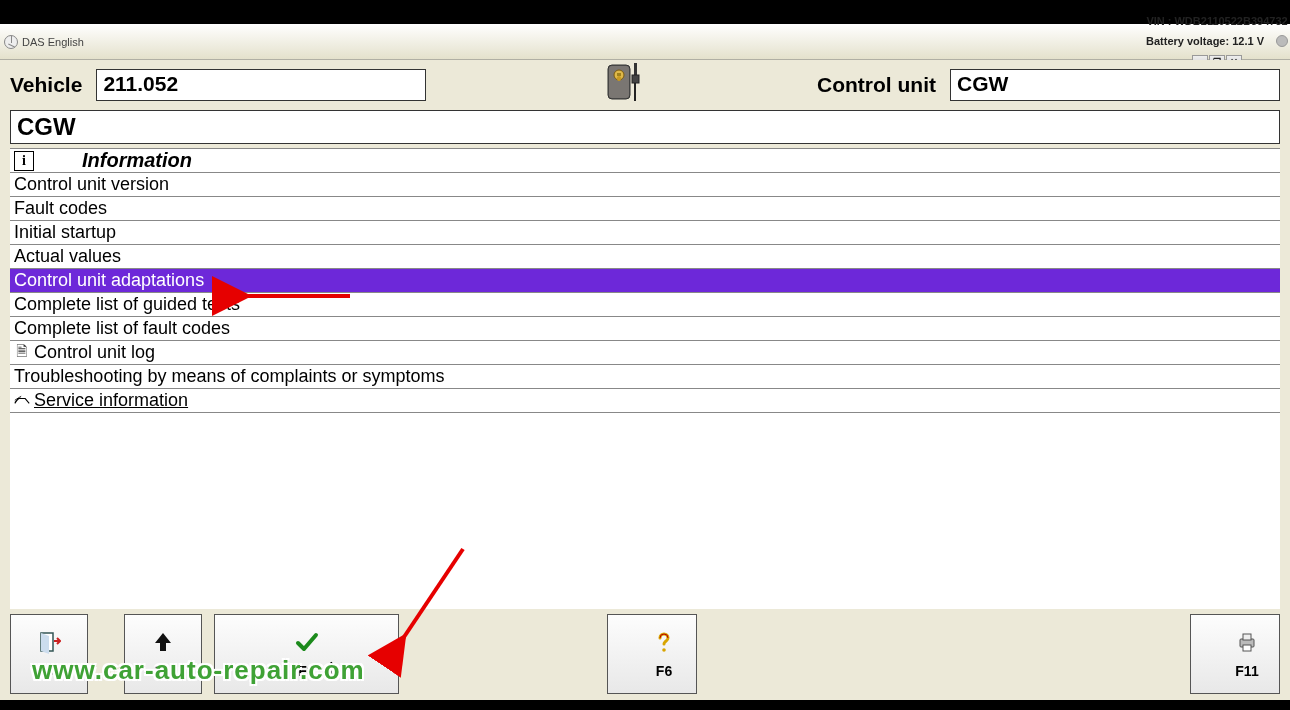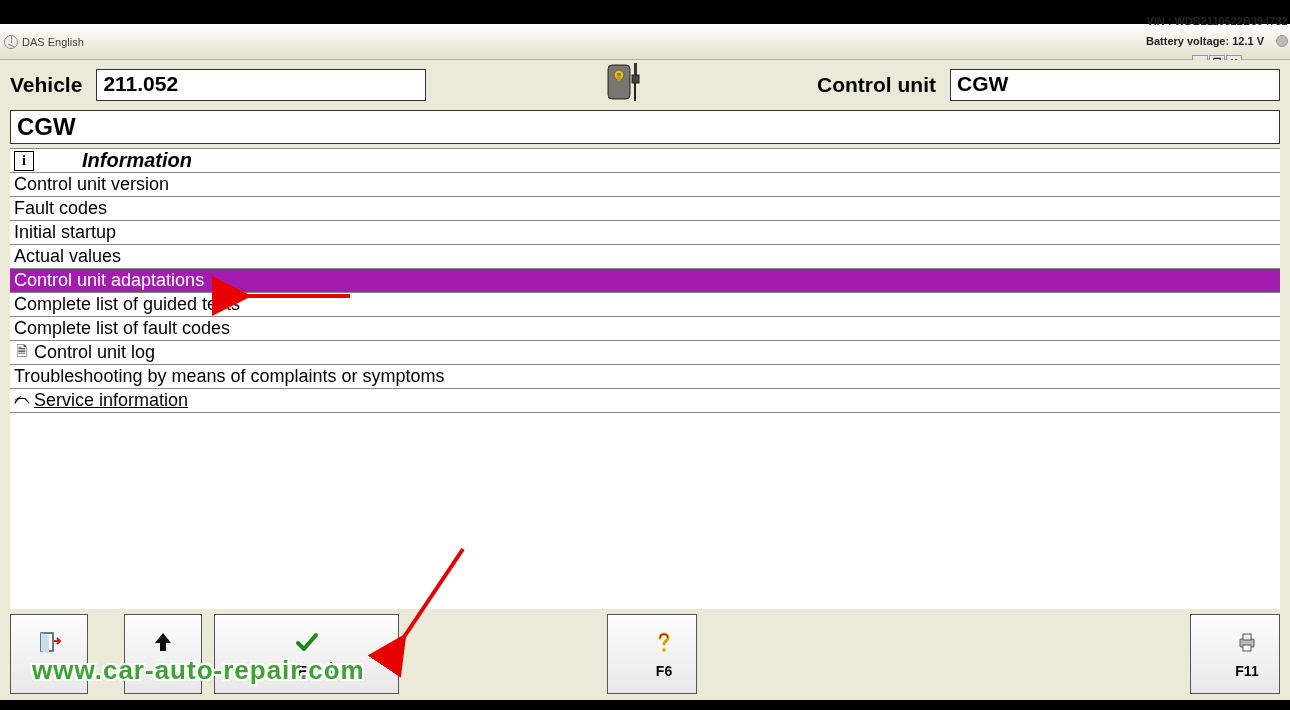--- a/index.html
+++ b/index.html
@@ -134,21 +134,21 @@
   .menu-item {
     height: 24px;
     border-bottom: 1px solid #888;
     display: flex;
     align-items: center;
     padding-left: 4px;
     font-size: 18px;
     cursor: default;
   }
   .menu-item.selected {
-    background: #a21caf;
+    background: #6d28d9;
     color: #fff;
   }
   .menu-item.has-icon { gap: 4px; }
   .menu-item .mini-icon {
     width: 16px;
     display: inline-flex;
     justify-content: center;
     font-size: 14px;
     color: #333;
   }

